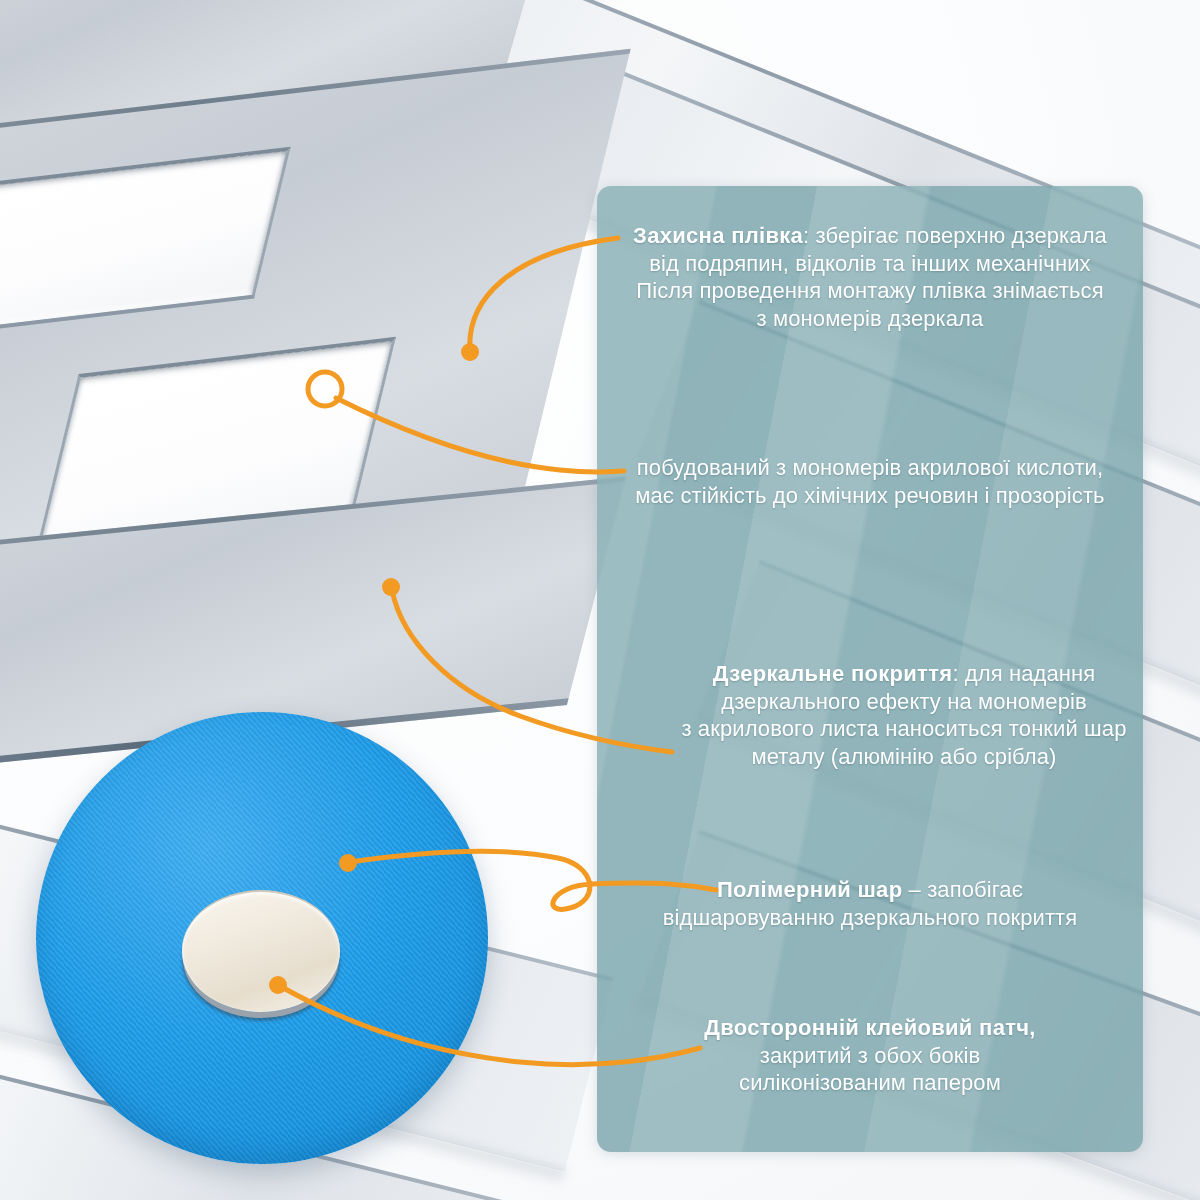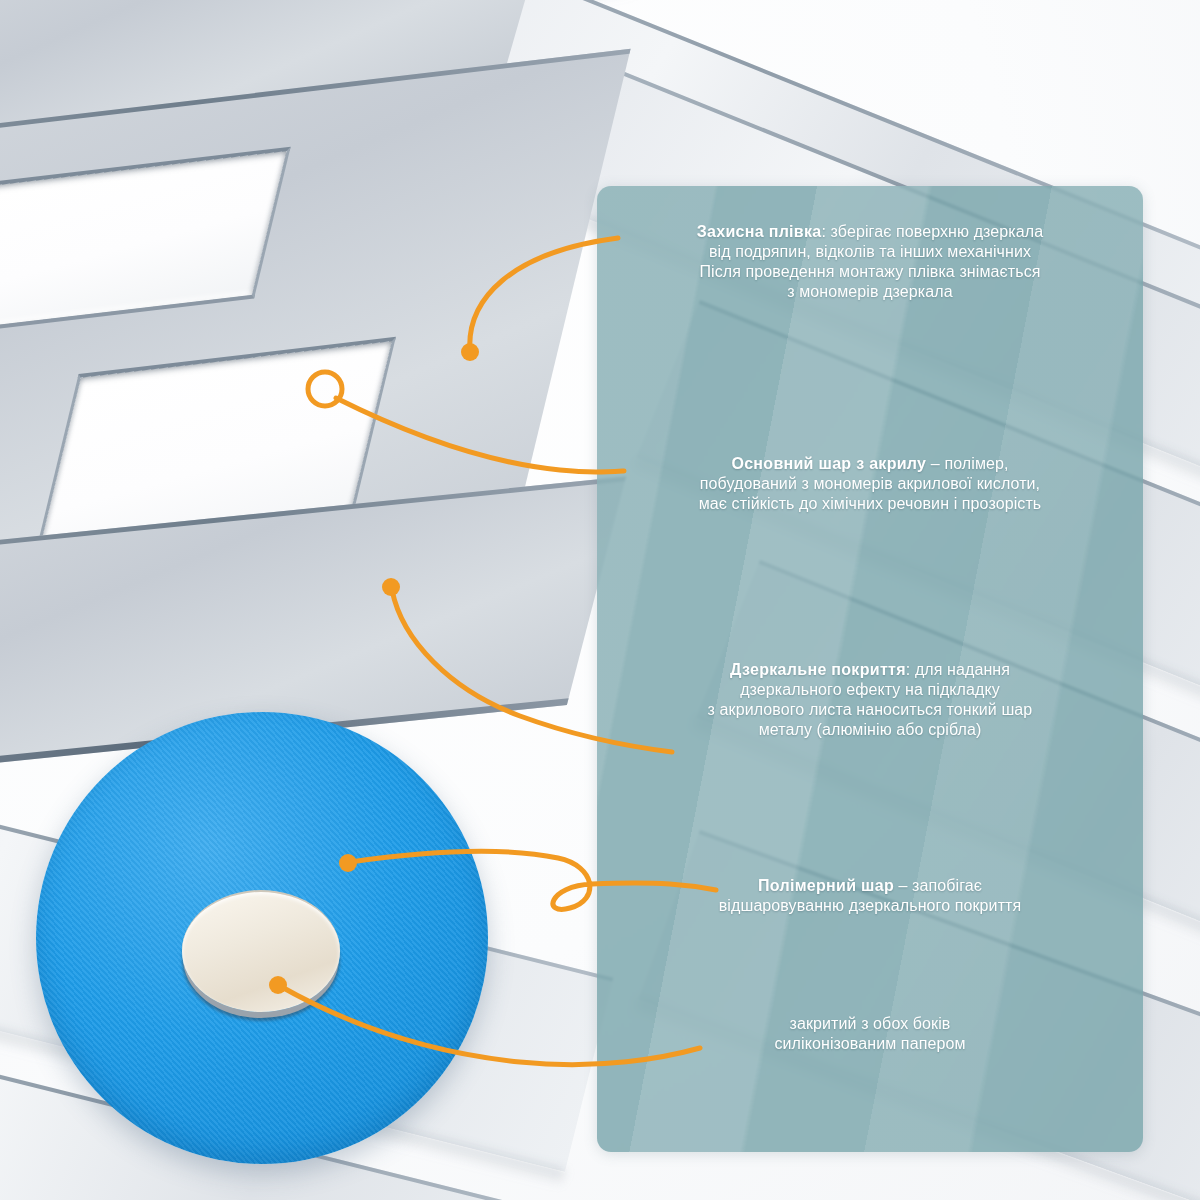--- a/index.html
+++ b/index.html
@@ -102,26 +102,26 @@
 
   
   .callout{
     position:absolute;left:0;width:546px;
     text-align:center;color:#ffffff;
     text-shadow:0 1px 2px rgba(40,70,80,.33);
     line-height:1.26;
     padding:0 18px;
     box-sizing:border-box;
   }
-  .callout .t{font-size:16px;font-weight:400;letter-spacing:.1px;}
+  .callout .t{font-size:22px;font-weight:400;letter-spacing:.1px;}
   .callout b{font-weight:bold;letter-spacing:.3px;}
 
   .c1{top:36px;}
   .c2{top:268px;}
-  .c3{top:474px;}
+  .c3{top:474px;margin-left:34px;}
   .c4{top:690px;}
   .c5{top:828px;}
 
   
   .lines{position:absolute;inset:0;pointer-events:none;}
 </style>
 </head>
 <body>
 
 <div class="stage">
@@ -170,44 +170,44 @@
     <div class="callout c1">
       <div class="t">
         <b>Захисна плівка</b><span>:</span><span> зберігає поверхню дзеркала</span>
       </div>
       <div class="t">від подряпин, відколів та інших механічних</div>
       <div class="t">Після проведення монтажу плівка знімається</div>
       <div class="t">з мономерів дзеркала</div>
     </div>
 
     <div class="callout c2">
-      <div class="t">
-        <b>Основний шар з акрилу</b><span> –</span><span> полімер,</span>
-      </div>
       <div class="t">побудований з мономерів акрилової кислоти,</div>
       <div class="t">має стійкість до хімічних речовин і прозорість</div>
     </div>
 
     <div class="callout c3">
       <div class="t">
         <b>Дзеркальне покриття</b><span>:</span><span> для надання</span>
       </div>
-      <div class="t">дзеркального ефекту на підкладку</div>
+      <div class="t">дзеркального ефекту на мономерів</div>
       <div class="t">з акрилового листа наноситься тонкий шар</div>
       <div class="t">металу (алюмінію або срібла)</div>
     </div>
 
     <div class="callout c4">
       <div class="t">
         <b>Полімерний шар</b><span> –</span><span> запобігає</span>
       </div>
       <div class="t">відшаровуванню дзеркального покриття</div>
     </div>
 
     <div class="callout c5">
+      <div class="t">
+        <b>Двосторонній клейовий патч,</b>
+      </div>
       <div class="t">закритий з обох боків</div>
       <div class="t">силіконізованим папером</div>
     </div>
   </div>
 
   <svg class="lines" width="1200" height="1200" viewBox="0 0 1200 1200">
     <g fill="none" stroke="#f29a22" stroke-width="5" stroke-linecap="round">
 
       <path d="M470,352 C466,300 510,252 618,238"></path>
 

